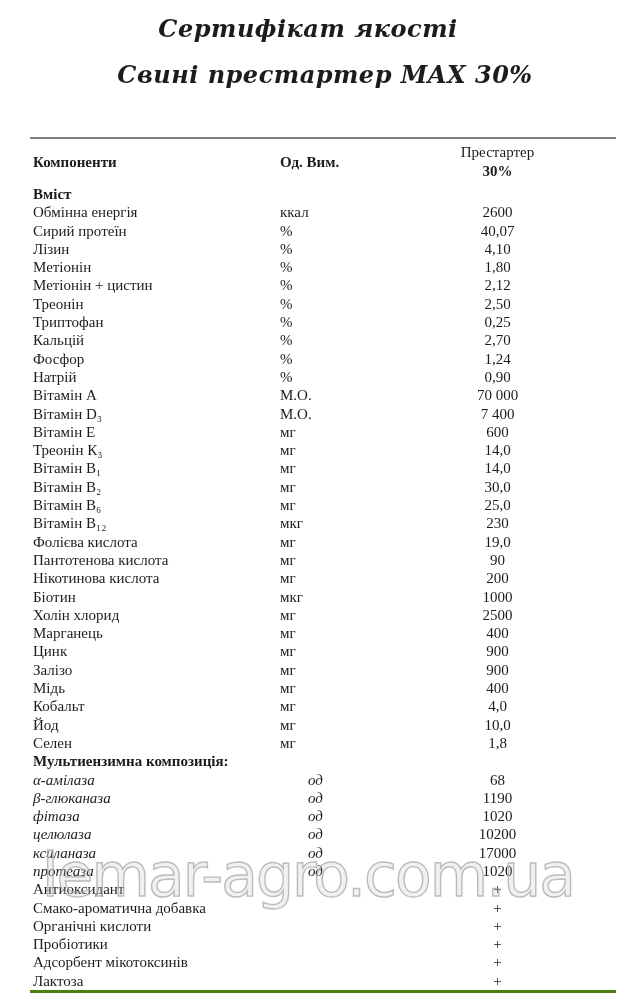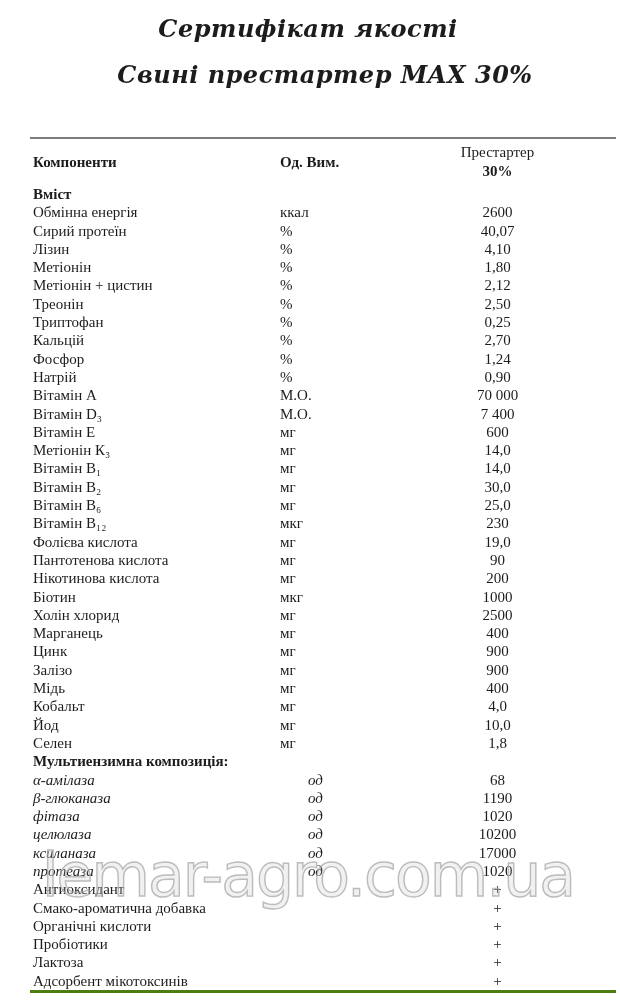--- a/index.html
+++ b/index.html
@@ -197,21 +197,21 @@
           <td class="val">7 400</td>
           <td class="filler"></td>
         </tr>
         <tr>
           <td class="comp">Вітамін Е</td>
           <td class="unit">мг</td>
           <td class="val">600</td>
           <td class="filler"></td>
         </tr>
         <tr>
-          <td class="comp">Метіонін К₃</td>
+          <td class="comp">Треонін К₃</td>
           <td class="unit">мг</td>
           <td class="val">14,0</td>
           <td class="filler"></td>
         </tr>
         <tr>
           <td class="comp">Вітамін В₁</td>
           <td class="unit">мг</td>
           <td class="val">14,0</td>
           <td class="filler"></td>
         </tr>
@@ -362,27 +362,27 @@
           <td class="val">+</td>
           <td class="filler"></td>
         </tr>
         <tr>
           <td class="comp">Пробіотики</td>
           <td class="unit"></td>
           <td class="val">+</td>
           <td class="filler"></td>
         </tr>
         <tr>
+          <td class="comp">Адсорбент мікотоксинів</td>
+          <td class="unit"></td>
+          <td class="val">+</td>
+          <td class="filler"></td>
+        </tr>
+        <tr>
           <td class="comp">Лактоза</td>
-          <td class="unit"></td>
-          <td class="val">+</td>
-          <td class="filler"></td>
-        </tr>
-        <tr>
-          <td class="comp">Адсорбент мікотоксинів</td>
           <td class="unit"></td>
           <td class="val">+</td>
           <td class="filler"></td>
         </tr>
       </tbody>
   </table>
 
   <div class="watermark">lemar-agro.com.ua</div>
 
 </div>

